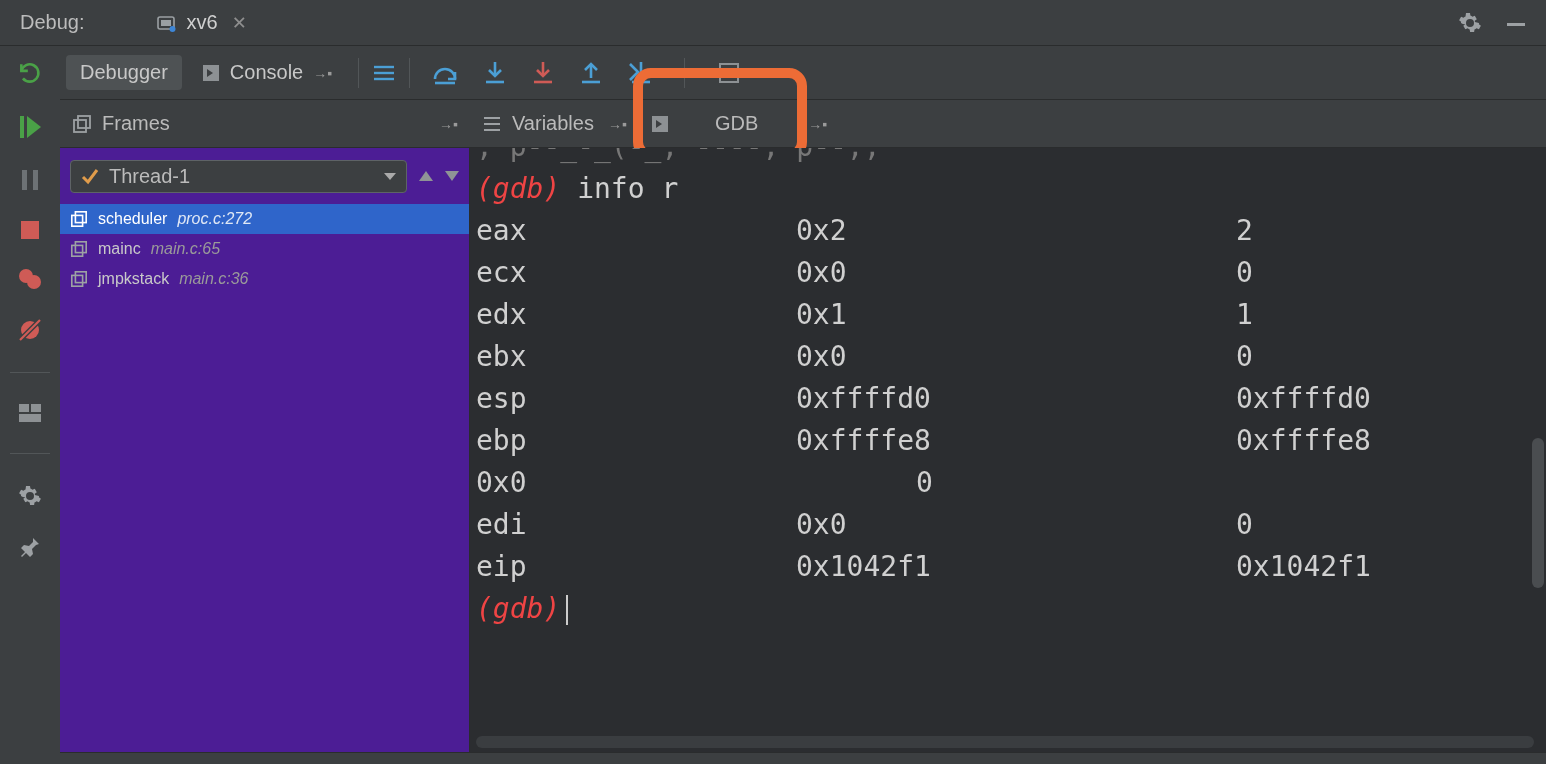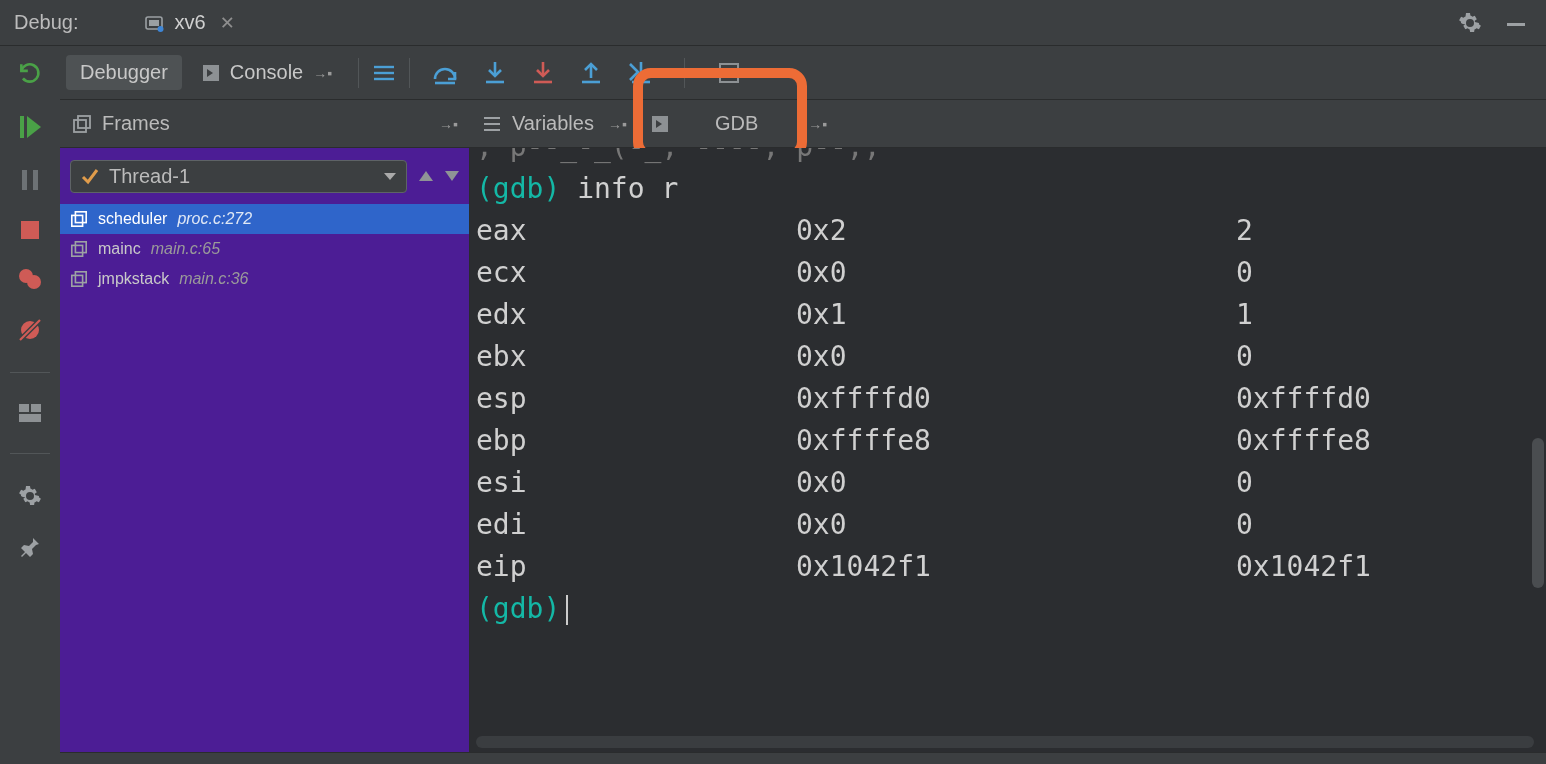--- a/index.html
+++ b/index.html
@@ -1,20 +1,20 @@
 <!DOCTYPE html>
 <html><head>
 <meta charset="utf-8">
 <style>
   * { box-sizing: border-box; margin: 0; padding: 0; }
   html, body { width: 1546px; height: 764px; font-family: -apple-system, "Segoe UI", sans-serif; background: #2b2d30; color: #bbbbbb; overflow: hidden; }
 
   
   .topbar { display: flex; align-items: center; height: 46px; background: #3c3f41; border-bottom: 1px solid #2a2c2d; }
-  .topbar .title { padding: 0 14px; font-size: 20px; color: #bcbcbc; }
+  .topbar .title { padding: 0 20px; font-size: 20px; color: #bcbcbc; }
   .topbar .tab-strip { display: flex; align-items: stretch; height: 100%; margin-left: 40px; }
   .topbar .file-tab { display: flex; align-items: center; height: 100%; padding: 0 10px; gap: 10px; color: #d0d0d0; }
   .topbar .file-tab .tab-label { font-size: 20px; }
   .topbar .file-tab .tab-close { font-size: 18px; color: #8e8e8e; padding: 0 4px; cursor: pointer; }
   .topbar .spacer { flex: 1; }
   .topbar .right-icons { display: flex; align-items: center; gap: 22px; padding-right: 18px; }
 
   
   .below { display: flex; height: calc(100% - 46px); }
 
@@ -53,21 +53,21 @@
 
   .frames-list { flex: 1; overflow: auto; }
   .frame-item { display: flex; align-items: center; gap: 10px; padding: 6px 10px; font-size: 16px; color: #c9c9c9; cursor: pointer; }
   .frame-item.selected { background: #2f65ca; color: #ffffff; }
   .frame-item .fname { color: inherit; }
   .frame-item .floc { font-style: italic; color: #9a9a9a; }
   .frame-item.selected .floc { color: #dfe7f5; }
 
   .console-pane { flex: 1; position: relative; background: #2b2d30; font-family: "Menlo","Consolas",monospace; font-size: 28px; color: #d0d0d0; overflow: hidden; }
   .console-pane .lines { position: absolute; left: 6px; right: 16px; top: -22px; line-height: 42px; }
-  .console-pane .gdb-prompt { color: #14b8a6; }
+  .console-pane .gdb-prompt { color: #ef4444; font-style: italic; }
   .console-pane .caret { display: inline-block; width: 2px; height: 30px; background: #cccccc; vertical-align: middle; margin-left: 6px; }
   .console-pane .reg-line { display: flex; }
   .console-pane .reg { flex: 0 0 320px; }
   .console-pane .hex { flex: 0 0 440px; }
   .console-pane .val { }
   .console-pane .hscroll { position: absolute; bottom: 4px; left: 6px; right: 12px; height: 12px; background: #3a3d40; border-radius: 6px; }
   .console-pane .vthumb { position: absolute; right: 2px; top: 290px; width: 12px; height: 150px; background: #4a4d50; border-radius: 6px; }
 
   .bottom-strip { height: 12px; background: #3c3f41; border-top: 1px solid #2a2c2d; }
 
@@ -364,21 +364,20 @@
               <span class="reg">esp</span>
               <span class="hex">0xffffd0</span>
               <span class="val">0xffffd0</span>
             </div>
             <div class="reg-line">
               <span class="reg">ebp</span>
               <span class="hex">0xffffe8</span>
               <span class="val">0xffffe8</span>
             </div>
             <div class="reg-line">
-              <span class="reg">esi</span>
               <span class="hex">0x0</span>
               <span class="val">0</span>
             </div>
             <div class="reg-line">
               <span class="reg">edi</span>
               <span class="hex">0x0</span>
               <span class="val">0</span>
             </div>
             <div class="reg-line">
               <span class="reg">eip</span>

